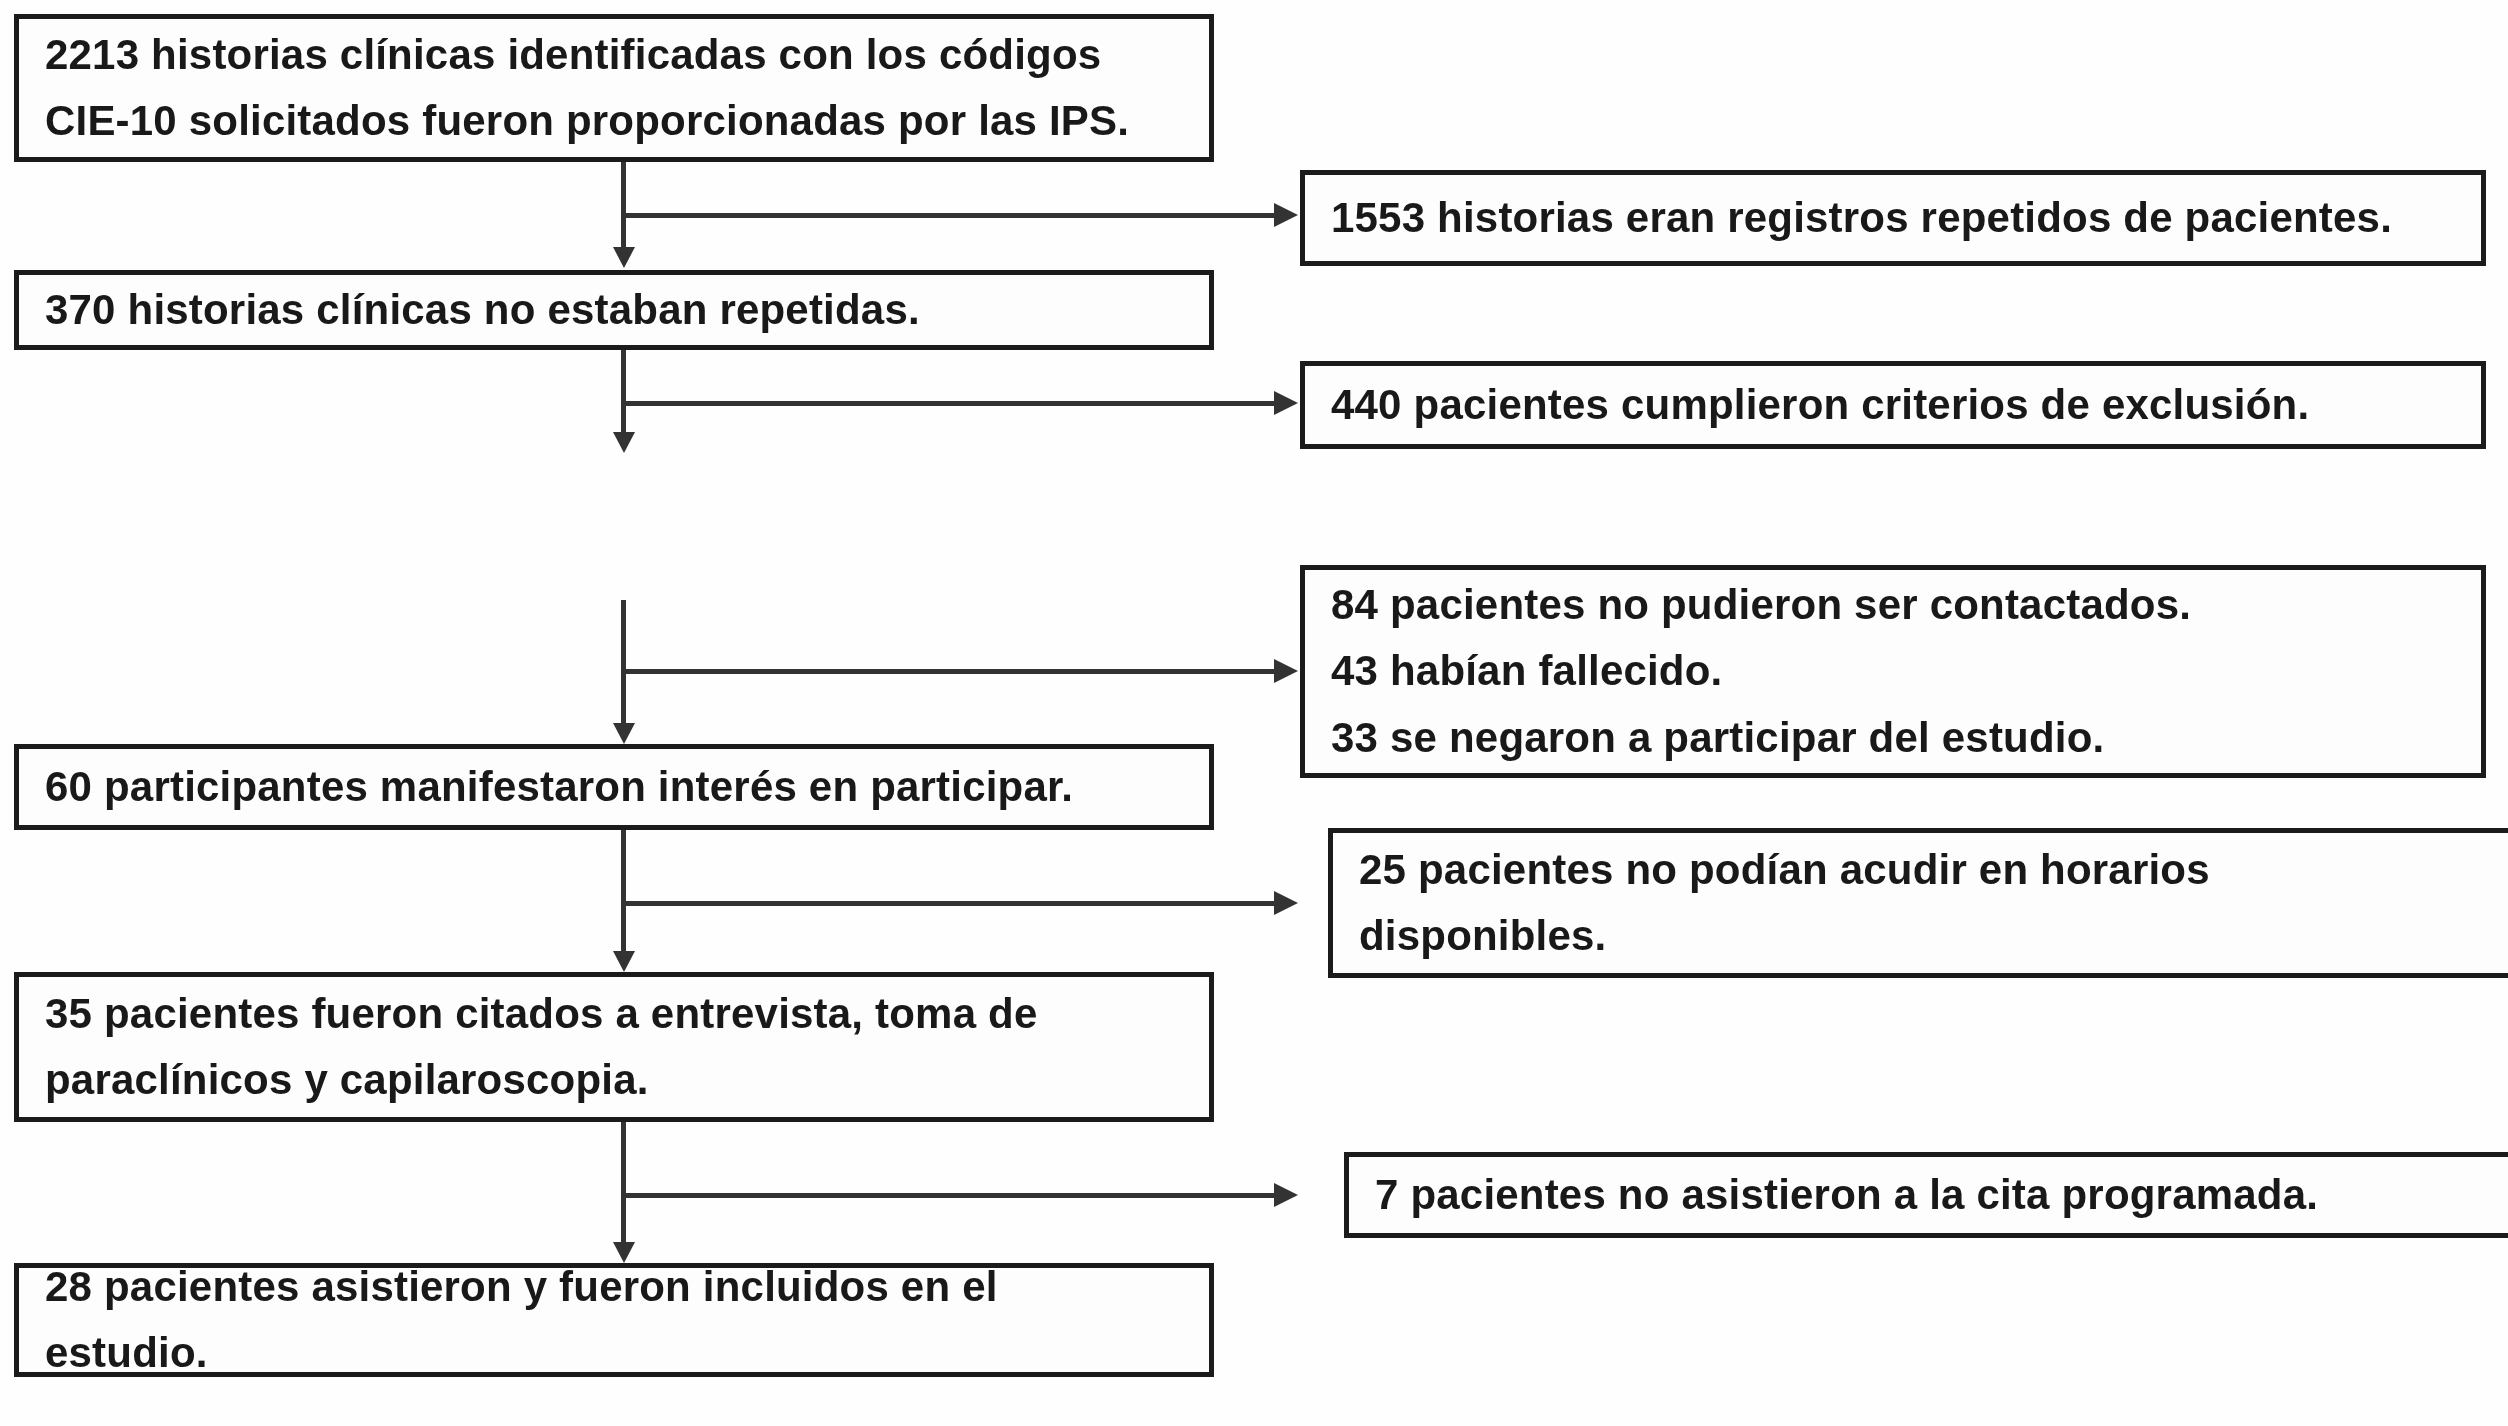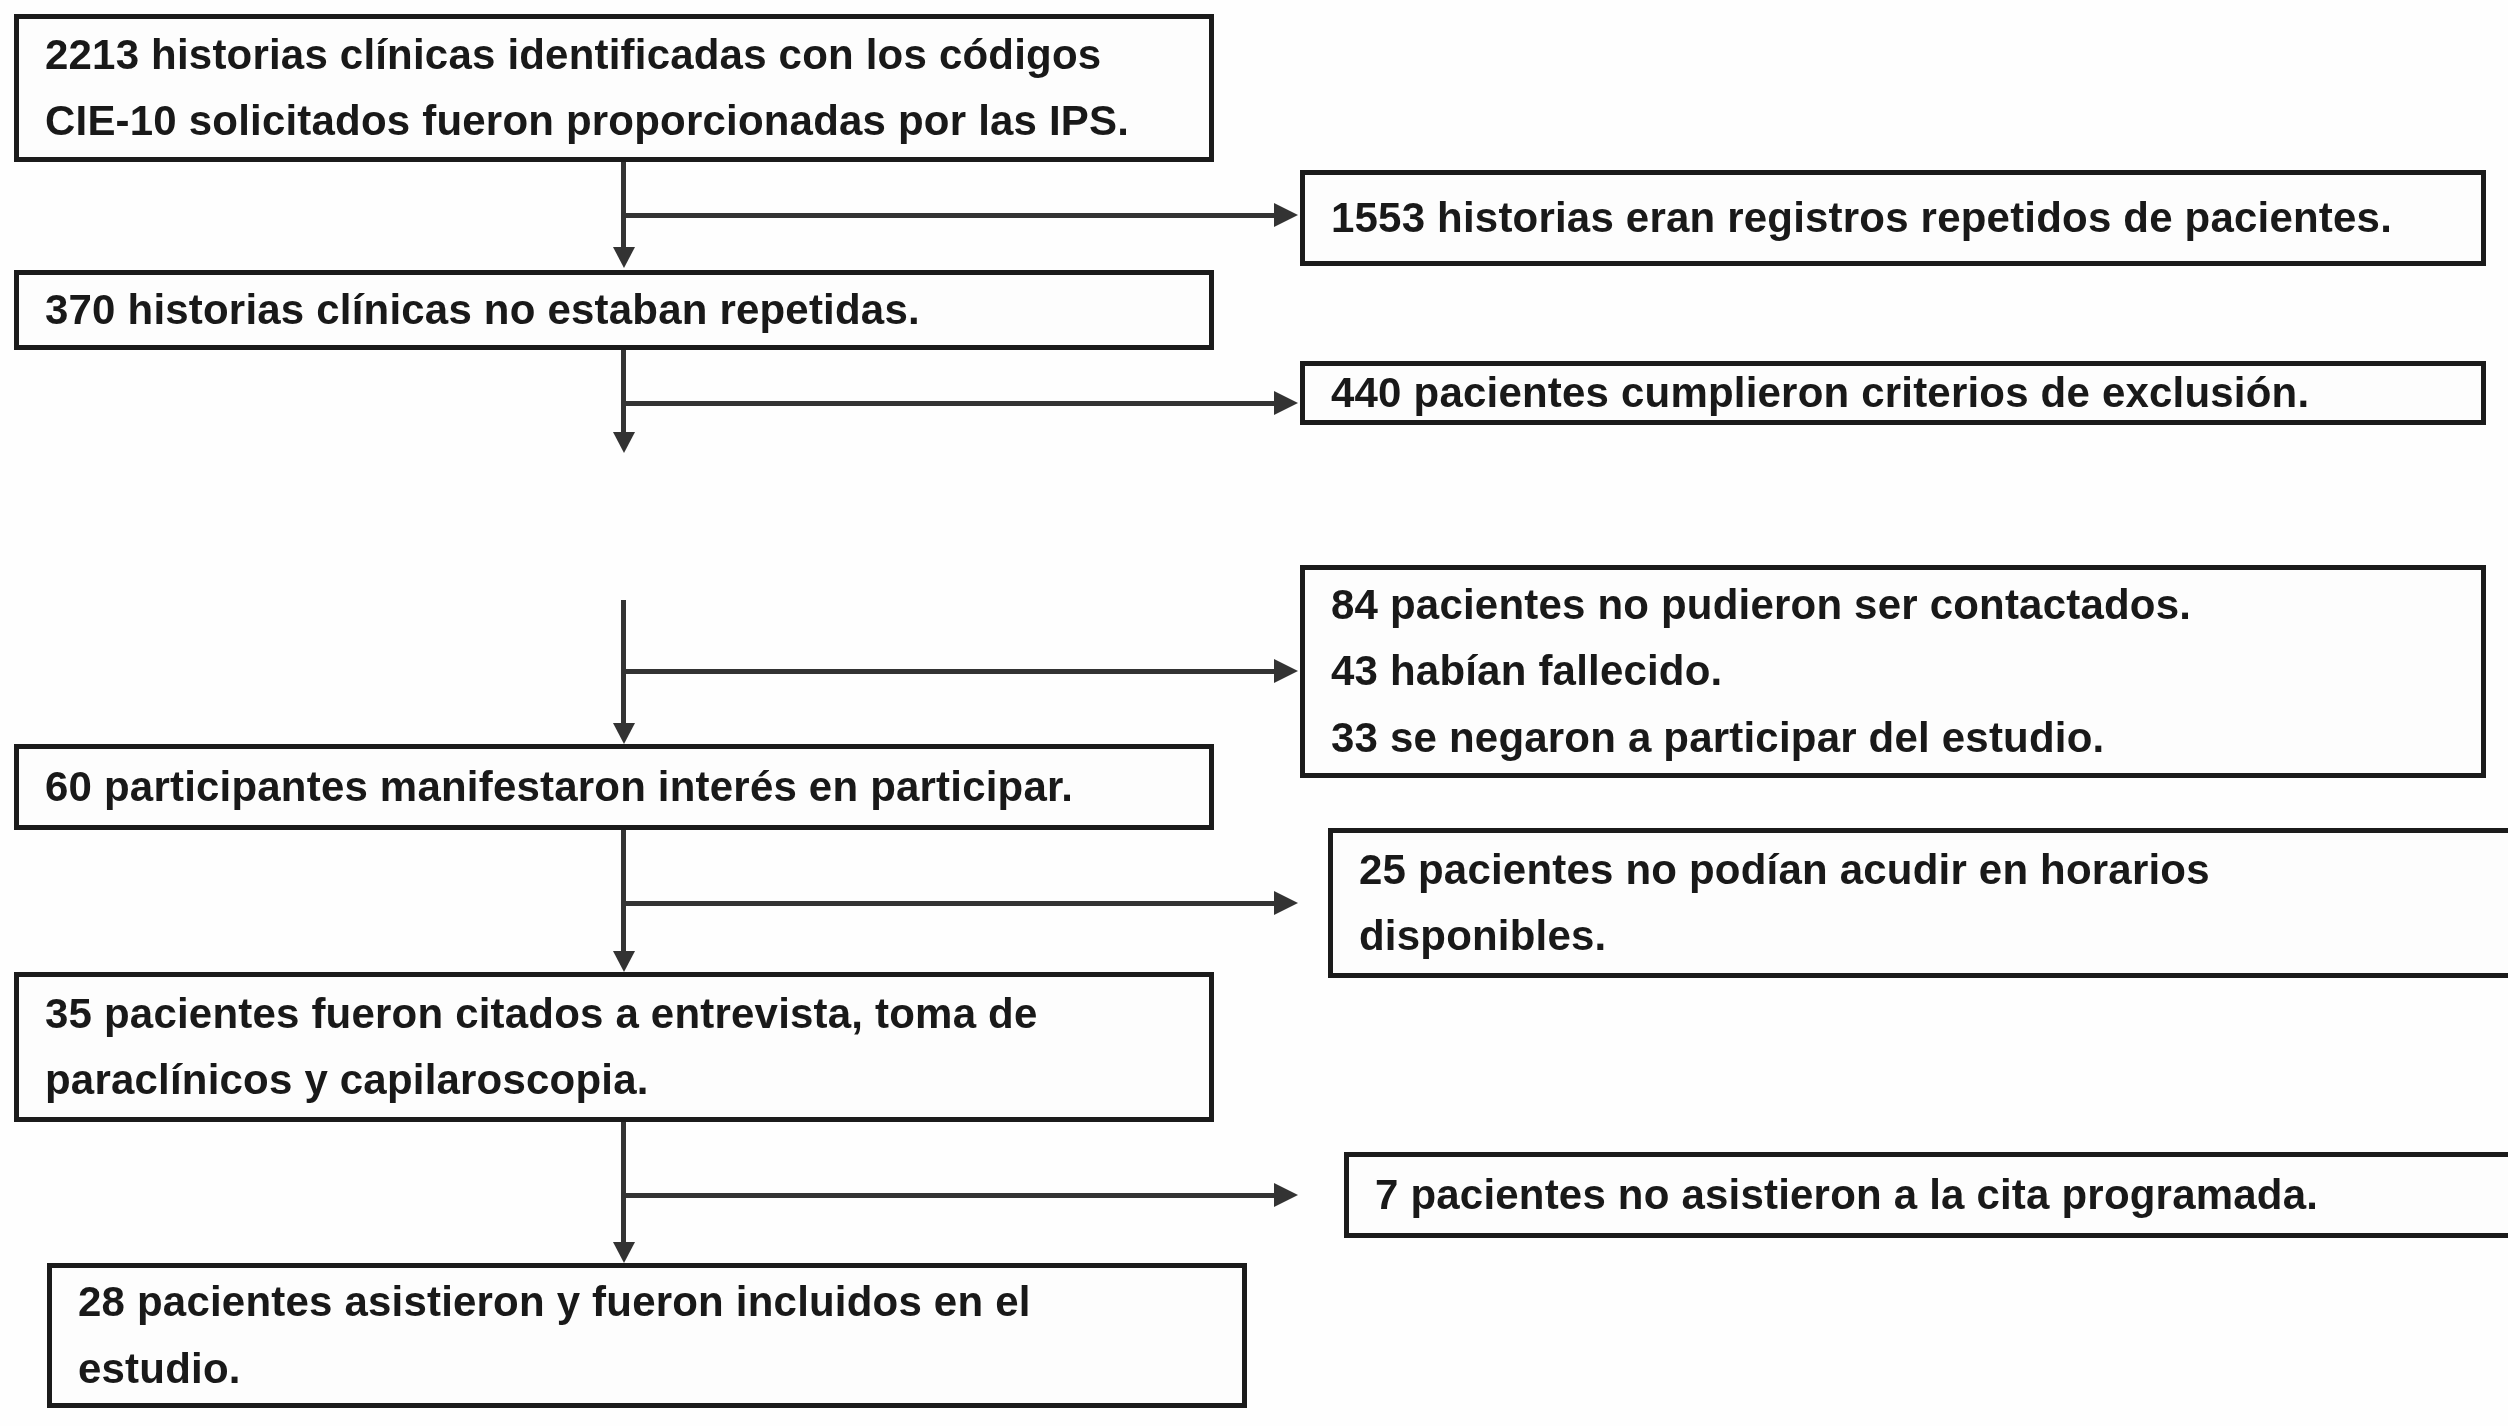--- a/index.html
+++ b/index.html
@@ -56,30 +56,30 @@
 
   <div class="box left-col" style="top:744px; height:86px;">
     <span class="box-text">60 participantes manifestaron interés en participar.</span>
   </div>
 
   <div class="box left-col" style="top:972px; height:150px;">
     <span class="box-text">35 pacientes fueron citados a entrevista, toma de
 paraclínicos y capilaroscopia.</span>
   </div>
 
-  <div class="box left-col" style="top:1263px; height:145px;margin-left:33px;">
+  <div class="box left-col" style="top:1263px; height:114px;">
     <span class="box-text">28 pacientes asistieron y fueron incluidos en el
 estudio.</span>
   </div>
 
   <div class="box right-col" style="top:170px; height:96px;">
     <span class="box-text">1553 historias eran registros repetidos de pacientes.</span>
   </div>
 
-  <div class="box right-col" style="top:361px; height:64px;">
+  <div class="box right-col" style="top:361px; height:88px;">
     <span class="box-text">440 pacientes cumplieron criterios de exclusión.</span>
   </div>
 
   <div class="box right-col" style="top:565px; height:213px;">
     <span class="box-text">84 pacientes no pudieron ser contactados.
 43 habían fallecido.
 33 se negaron a participar del estudio.</span>
   </div>
 
   <div class="box right-col" style="top:828px; height:150px;margin-left:28px;">

